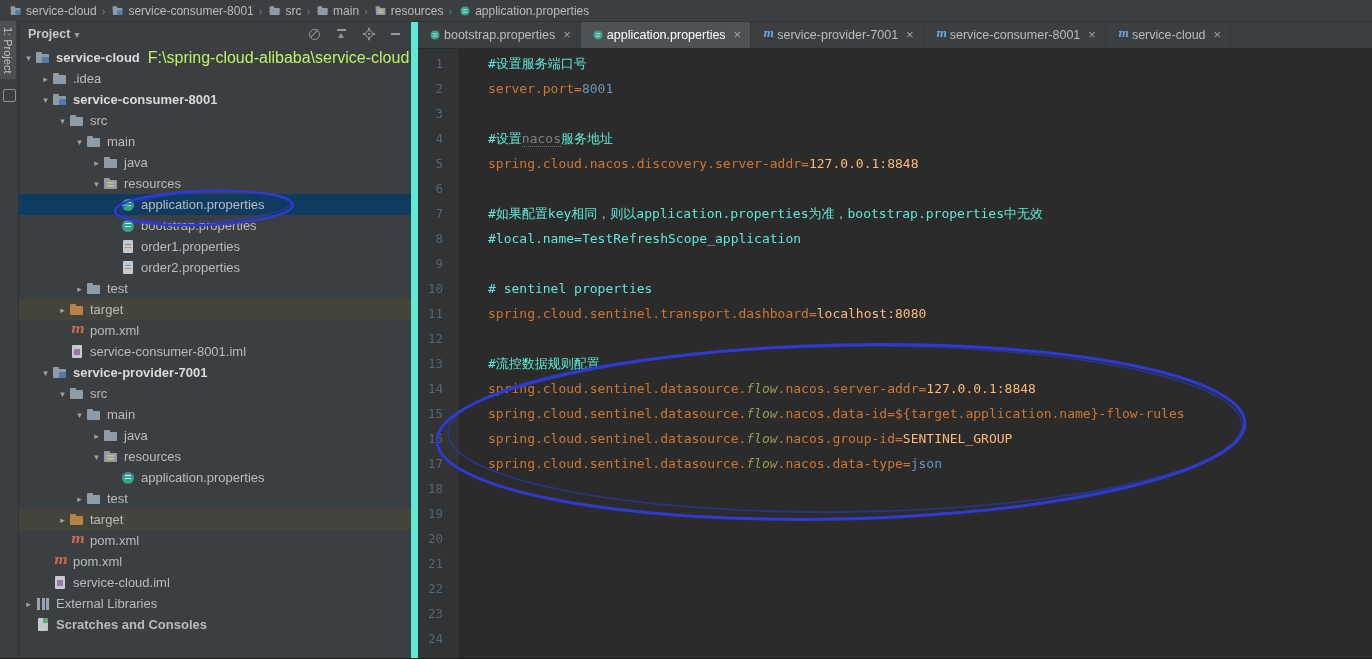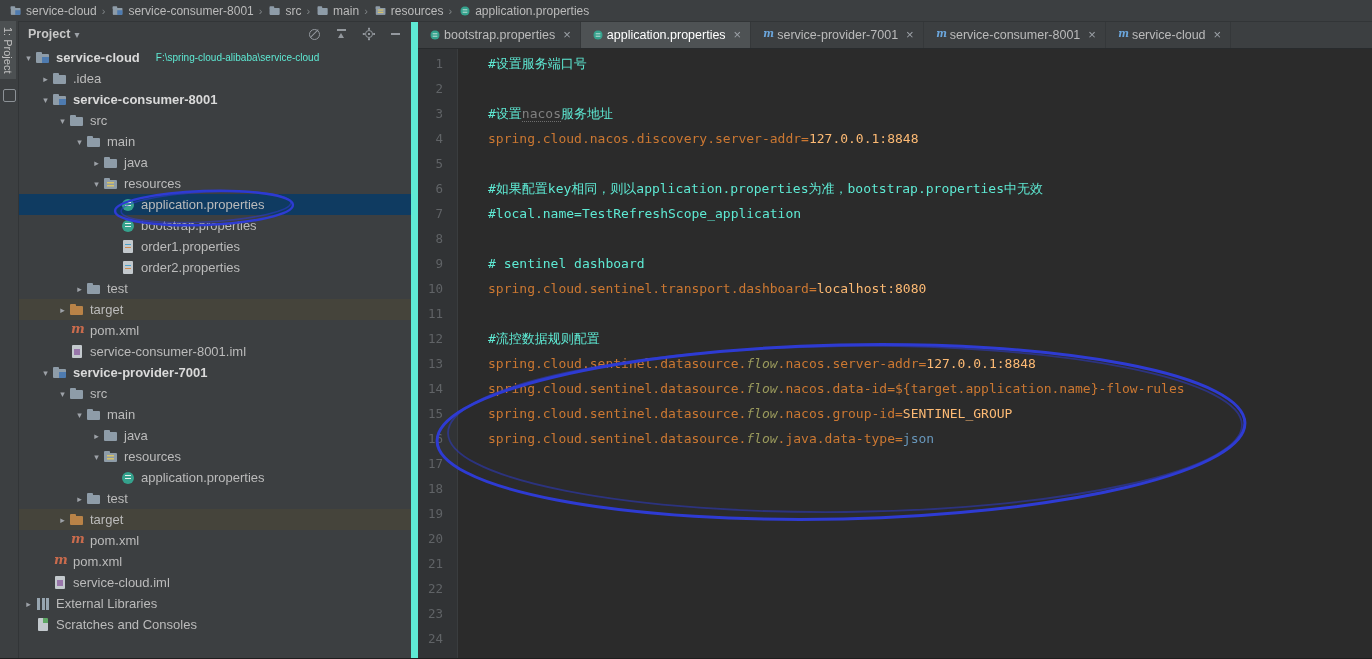--- a/index.html
+++ b/index.html
@@ -37,21 +37,21 @@
        box-shadow:0 -5.2px 0 #9da2a8,0 5.2px 0 #9da2a8,5.2px 0 0 #9da2a8,-5.2px 0 0 #9da2a8;}
   .icn-hide-panel:before{content:'';position:absolute;left:3px;top:6.8px;width:9px;height:1.8px;background:#9da2a8;}
 
   #tree{position:absolute;top:26px;left:0;right:0;bottom:0;overflow:hidden;}
   .tree-row{display:flex;align-items:center;height:21px;font-size:13px;color:#bbbbbb;white-space:nowrap;overflow:hidden;}
   .tree-row.selected{background:#0f3b61;}
   .tree-row.band{background:#45443b;}
   .arrow{width:13px;flex:none;font-size:9px;color:#9da2a8;text-align:center;}
   .tlabel{margin-left:0;}
   .tlabel.bold{color:#dadada;font-weight:bold;}
-  .tsuffix{color:#5eead4;margin-left:16px;font-size:10px;}
+  .tsuffix{color:#bef264;margin-left:8px;font-size:16px;}
 
   
   .ticon{position:relative;width:16px;height:16px;display:inline-block;margin-right:5px;flex:none;}
   .ticon.small{transform:scale(.78);margin-right:1px;}
   .ticon.folder:before,.ticon.module:before,.ticon.folder-res:before,.ticon.folder-orange:before{
     content:'';position:absolute;left:1px;top:2px;width:6px;height:3px;background:#8E9CA8;border-radius:1px 1px 0 0;}
   .ticon.folder-orange:before{background:#B98347;}
   .ticon.folder:after,.ticon.module:after,.ticon.folder-res:after,.ticon.folder-orange:after{
     content:'';position:absolute;left:1px;top:4px;width:13px;height:9px;border-radius:1px;background:#8E9CA8;}
   .ticon.folder-orange:after{background:#B98347;}
@@ -282,21 +282,21 @@
         <div class="tree-row" style="padding-left: 21px;">
           <span class="arrow"></span>
           <span class="ticon iml"></span>
           <span class="tlabel">service-cloud.iml</span>
         </div>
         <div class="tree-row" style="padding-left: 4px;">
           <span class="arrow">▸</span>
           <span class="ticon lib"></span>
           <span class="tlabel">External Libraries</span>
         </div>
-        <div class="tree-row" style="padding-left: 4px;">
+        <div class="tree-row" style="padding-left: 4px; font-weight: bold;">
           <span class="arrow"></span>
           <span class="ticon scratch"></span>
           <span class="tlabel">Scratches and Consoles</span>
         </div>
       </div>
   </div>
 
   <div id="editor">
     <div id="tab-bar">
         <div class="tab">
@@ -348,35 +348,36 @@
           <div class="gnum">19</div>
           <div class="gnum">20</div>
           <div class="gnum">21</div>
           <div class="gnum">22</div>
           <div class="gnum">23</div>
           <div class="gnum">24</div>
           <div class="gnum">25</div>
         </div>
       <div id="code">
           <div class="cline"><span class="cm">#设置服务端口号</span></div>
+          <div class="cline"><span class="k">server.port</span><span class="k">=</span><span class="num">8001</span></div>
           <div class="cline"></div>
           <div class="cline"><span class="cm">#设置</span><span class="cmu">nacos</span><span class="cm">服务地址</span></div>
           <div class="cline"><span class="k">spring.cloud.nacos.discovery.server-addr</span><span class="k">=</span><span class="v">127.0.0.1:8848</span></div>
           <div class="cline"></div>
           <div class="cline"><span class="cm">#如果配置key相同，则以application.properties为准，bootstrap.properties中无效</span></div>
           <div class="cline"><span class="cm">#local.name=TestRefreshScope_application</span></div>
           <div class="cline"></div>
-          <div class="cline"><span class="cm"># sentinel dashboard</span></div>
+          <div class="cline"><span class="cm"># sentinel properties</span></div>
           <div class="cline"><span class="k">spring.cloud.sentinel.transport.dashboard</span><span class="k">=</span><span class="v">localhost:8080</span></div>
           <div class="cline"></div>
           <div class="cline"><span class="cm">#流控数据规则配置</span></div>
           <div class="cline"><span class="k">spring.cloud.sentinel.datasource.</span><span class="kf">flow</span><span class="k">.nacos.server-addr</span><span class="k">=</span><span class="v">127.0.0.1:8848</span></div>
           <div class="cline"><span class="k">spring.cloud.sentinel.datasource.</span><span class="kf">flow</span><span class="k">.nacos.data-id</span><span class="k">=</span><span class="vv">${target.application.name}-flow-rules</span></div>
           <div class="cline"><span class="k">spring.cloud.sentinel.datasource.</span><span class="kf">flow</span><span class="k">.nacos.group-id</span><span class="k">=</span><span class="v">SENTINEL_GROUP</span></div>
-          <div class="cline"><span class="k">spring.cloud.sentinel.datasource.</span><span class="kf">flow</span><span class="k">.java.data-type</span><span class="k">=</span><span class="num">json</span></div>
+          <div class="cline"><span class="k">spring.cloud.sentinel.datasource.</span><span class="kf">flow</span><span class="k">.nacos.data-type</span><span class="k">=</span><span class="num">json</span></div>
           <div class="cline"></div>
           <div class="cline"></div>
           <div class="cline"></div>
           <div class="cline"></div>
           <div class="cline"></div>
           <div class="cline"></div>
           <div class="cline"></div>
         </div>
     </div>
   </div>

